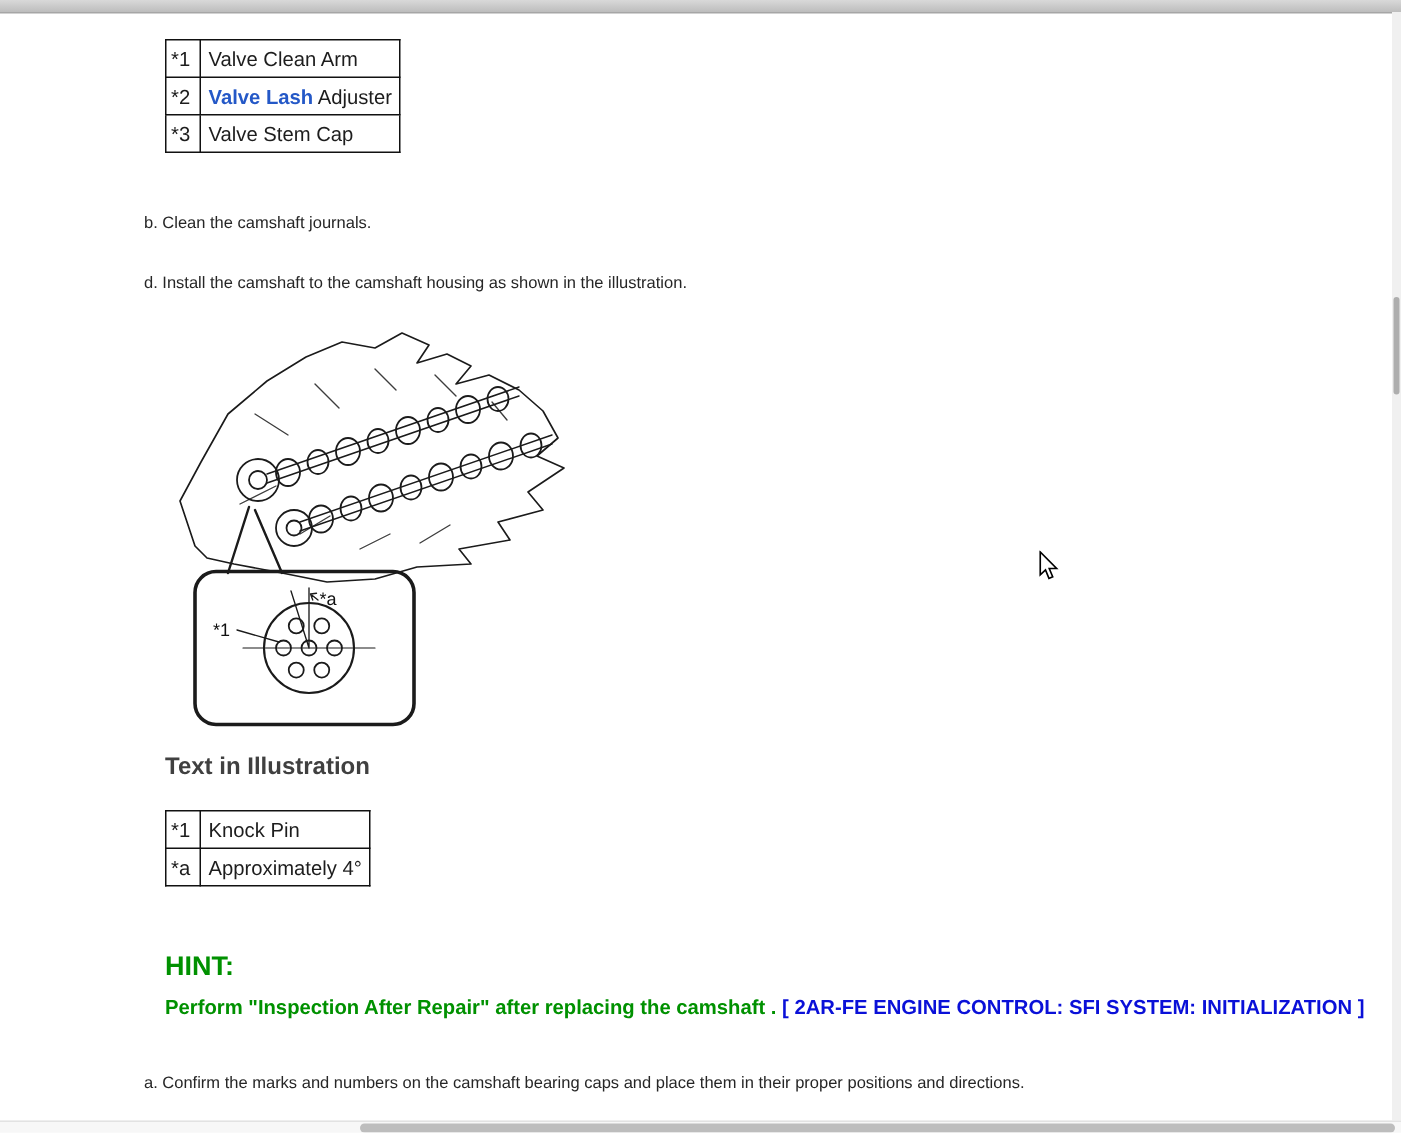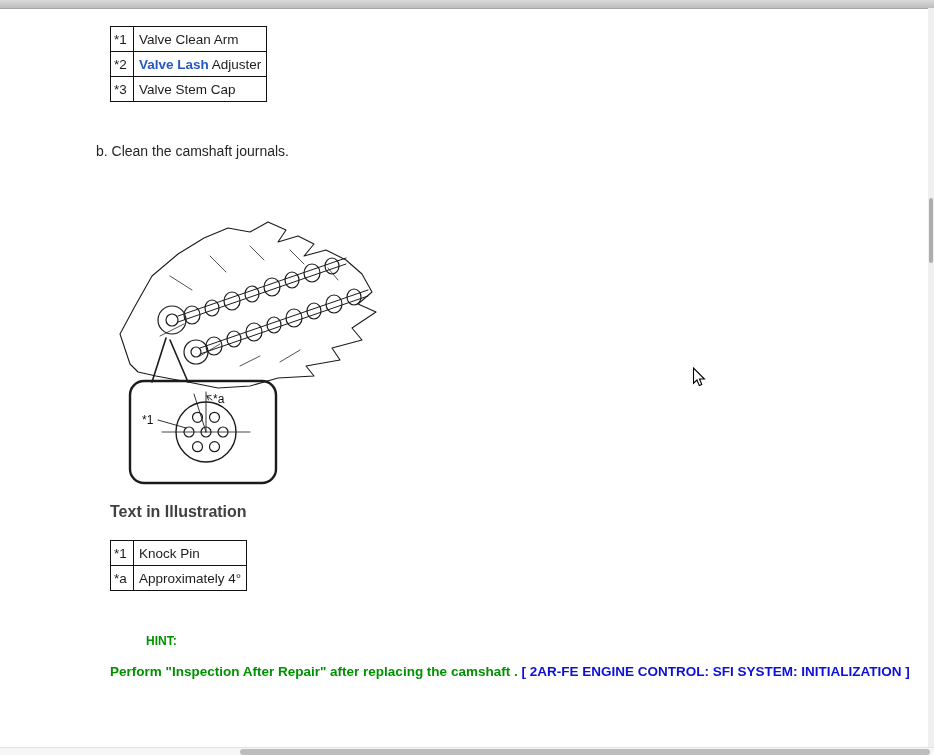--- a/index.html
+++ b/index.html
@@ -22,29 +22,29 @@
     border: 1px solid #111; padding: 2px 5px; height: 25px;
     white-space: nowrap; box-sizing: border-box;
   }
   .legend-table td.key { width: 23px; padding: 2px 3px; }
   #legend-top { left: 110px; top: 26px; }
   #legend-top td.val { min-width: 126px; }
   #legend-illus { left: 110px; top: 540px; }
   #legend-illus td.val { min-width: 112px; }
   .link { color: #2458c7; cursor: pointer; font-weight: bold; }
   .body-line {
-    position: absolute; font-size: 14px; color: #262626; white-space: nowrap;
+    position: absolute; font-size: 11px; color: #262626; white-space: nowrap;
   }
   .caption {
     position: absolute; left: 110px; top: 503px;
     font-size: 16px; font-weight: bold; color: #404040;
   }
   .hint-label {
     position: absolute; left: 110px; top: 634px;
-    font-size: 12px; font-weight: bold; color: #009100; margin-left: 36px;
+    font-size: 18px; font-weight: bold; color: #009100;
   }
   .hint-line {
     position: absolute; left: 110px; top: 664px;
     font-size: 13.5px; font-weight: bold; color: #009100; white-space: nowrap;
   }
   .hint-line .init-link { color: #0a10d8; cursor: pointer; }
   .sec-title {
     position: absolute; left: 58px; top: 695px;
     font-size: 13.5px; font-weight: bold; color: #333;
   }
@@ -86,20 +86,21 @@
       <td class="val"><span class="link">Valve Lash</span><span> Adjuster</span></td>
     </tr>
     <tr>
       <td class="key">*3</td>
       <td class="val">Valve Stem Cap</td>
     </tr>
   </tbody>
     </table>
 
   <div class="body-line" style="left:96px; top:143px;">b. Clean the camshaft journals.</div>
+  <div class="body-line" style="left:96px; top:183px;">d. Install the camshaft to the camshaft housing as shown in the illustration.</div>
 
   <svg class="illus" viewBox="0 0 300 275">
     <g fill="none" stroke="#1b1b1b" stroke-width="1.2" stroke-linecap="round" stroke-linejoin="round">
 
       <path stroke-width="1.1" d="M30,148 L20,118 L34,92 L52,60 L78,38 L104,22 L128,12 L150,16 L168,6 L186,14 L178,26 L198,20 L214,28 L204,40 L226,34 L246,44 L262,58 L272,76 L258,88 L276,96 L252,112 L262,124 L232,132 L240,144 L206,150 L214,160 L178,162 L150,170 L118,172 L88,166 L56,160 L38,156 Z"></path>
 
       <path stroke-width="0.9" opacity="0.85" d="M60,120 L84,108 M100,140 L120,128 M140,150 L160,140 M180,146 L200,134 M70,60 L92,74 M110,40 L126,56 M150,30 L164,44 M190,34 L204,48 M228,52 L238,64"></path>
 
       <path stroke-width="1" d="M78,100 L246,42 M78,106 L246,48"></path>
       <ellipse cx="92" cy="99" rx="8" ry="9"></ellipse>
@@ -162,20 +163,21 @@
     <tr>
       <td class="key">*a</td>
       <td class="val">Approximately 4°</td>
     </tr>
   </tbody>
     </table>
 
   <div class="hint-label">HINT:</div>
   <div class="hint-line"><span>Perform "Inspection After Repair" after replacing the camshaft . </span><span class="init-link">[ 2AR-FE ENGINE CONTROL: SFI SYSTEM: INITIALIZATION ]</span></div>
 
+  <div class="body-line" style="left:96px; top:716px;">a. Confirm the marks and numbers on the camshaft bearing caps and place them in their proper positions and directions.</div>
 
   <svg class="cursor" viewBox="0 0 14 21">
     <path d="M1.5,1 L1.5,16.2 L5,13 L7.3,18.6 L9.8,17.5 L7.5,12 L12.4,12 Z" fill="#ffffff" stroke="#000000" stroke-width="1.1"></path>
   </svg>
 
   <div class="vscroll">
     <div class="vthumb"></div>
   </div>
   <div class="hscroll">
     <div class="hthumb"></div>

